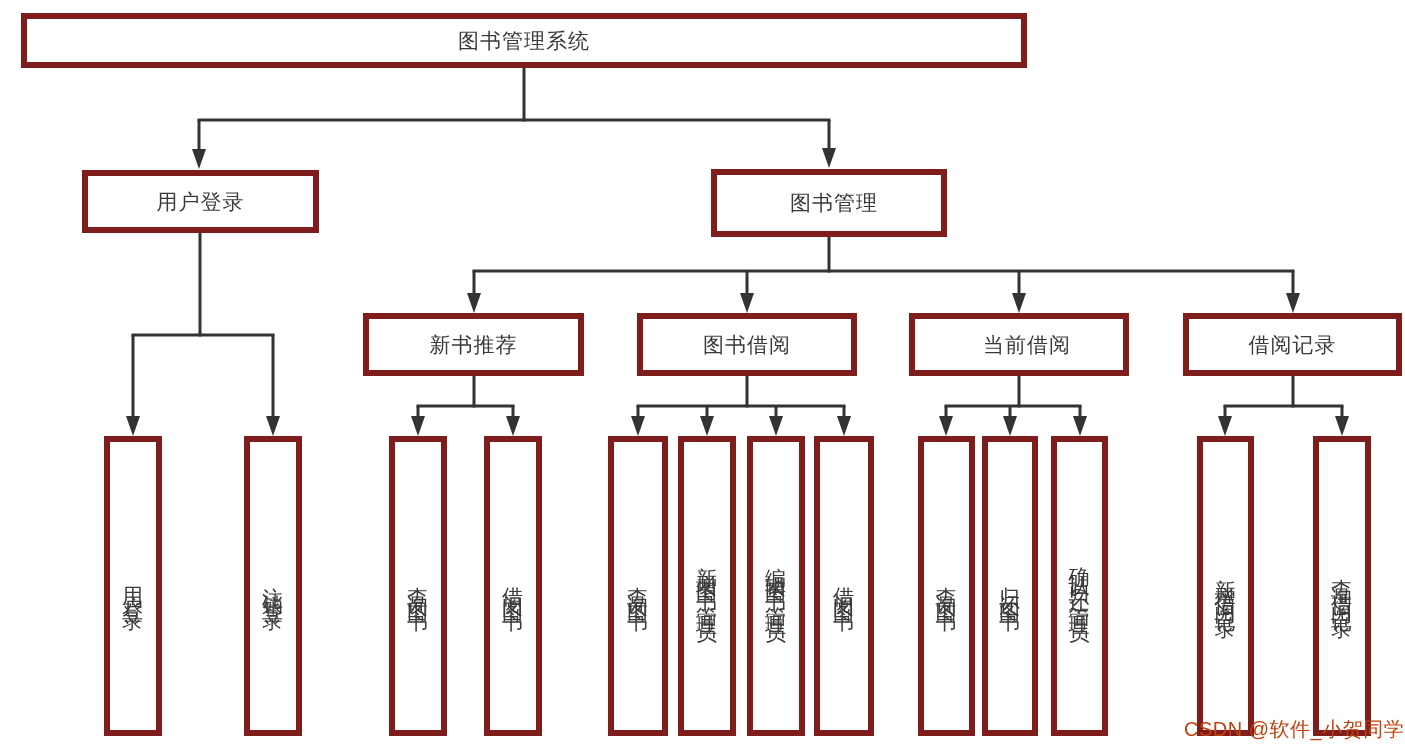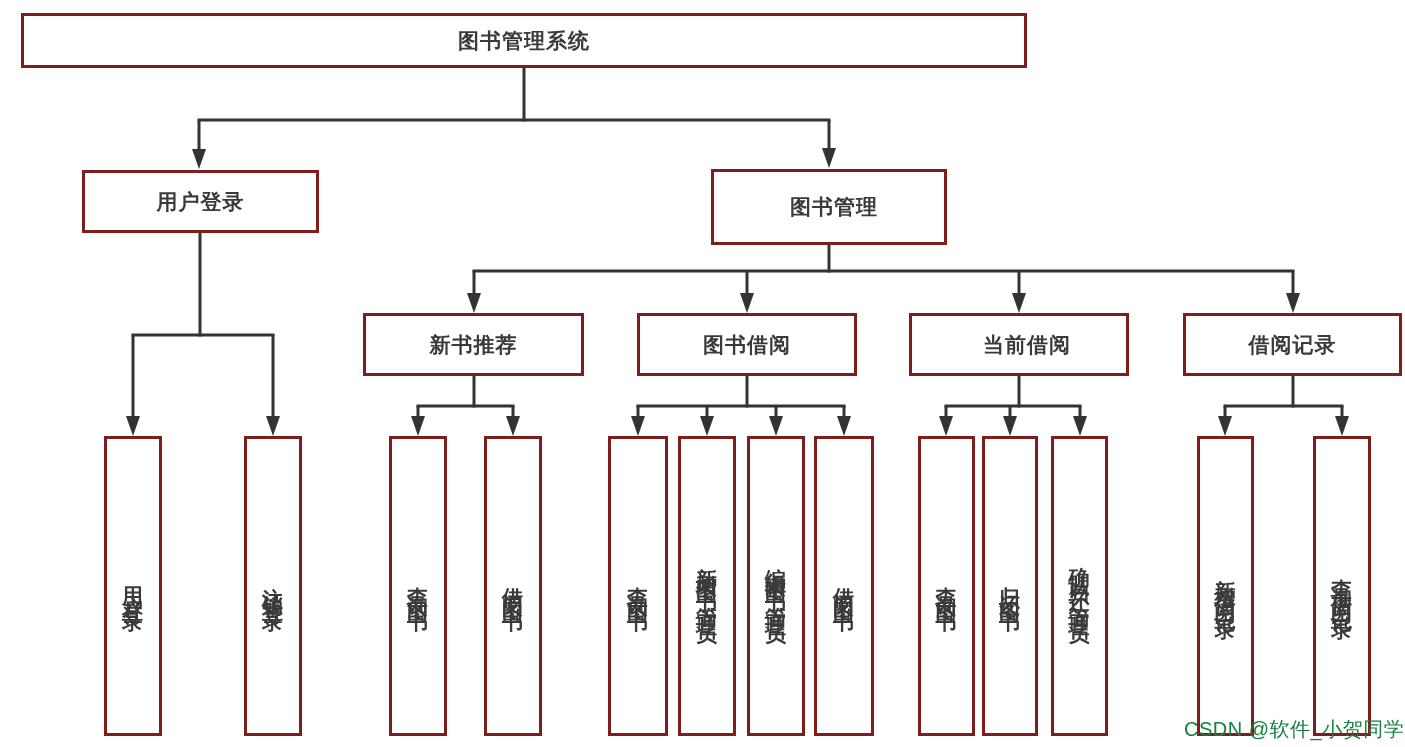--- a/index.html
+++ b/index.html
@@ -14,44 +14,43 @@
     width: 1405px; height: 747px;
     background: #ffffff;
   }
   #connector-svg {
     position: absolute; left: 0; top: 0; z-index: 1;
   }
   .node {
     position: absolute;
     box-sizing: border-box;
     background: #ffffff;
-    border: 3px solid #7f1d1d;
+    border: 6px solid #7f1d1d;
     display: flex;
     align-items: center;
     justify-content: center;
     z-index: 2;
     color: #3a3a3a;
-    font-weight: bold;
   }
   .hnode { font-size: 21px; letter-spacing: 1px; }
   .leaf span {
     writing-mode: vertical-rl;
     text-orientation: mixed;
     font-size: 21px;
     letter-spacing: 8px;
     line-height: 1;
     color: #3a3a3a;
     white-space: nowrap;
   }
   .watermark {
     position: absolute;
     left: 1184px; top: 716px;
     z-index: 3;
     font-size: 20px;
-    color: #15803d;
+    color: #c2410c;
     letter-spacing: 0.5px;
     white-space: nowrap;
   }
 </style>
 </head>
 <body>
 
 <div id="canvas">
 
   <svg id="connector-svg" width="1405" height="747" viewBox="0 0 1405 747" xmlns="http://www.w3.org/2000/svg">
@@ -118,21 +117,21 @@
     </g>
   </svg>
 
   <div class="node hnode" style="left:21px; top:13px; width:1006px; height:55px;">
     <span>图书管理系统</span>
   </div>
 
   <div class="node hnode" style="left:82px; top:170px; width:237px; height:63px;">
     <span>用户登录</span>
   </div>
-  <div class="node hnode" style="left:711px; top:169px; width:236px; height:76px;padding-left:10px;">
+  <div class="node hnode" style="left:711px; top:169px; width:236px; height:68px;padding-left:10px;">
     <span>图书管理</span>
   </div>
 
   <div class="node hnode" style="left:637px; top:313px; width:220px; height:63px;">
     <span>图书借阅</span>
   </div>
   <div class="node hnode" style="left:363px; top:313px; width:221px; height:63px;">
     <span>新书推荐</span>
   </div>
   <div class="node hnode" style="left:909px; top:313px; width:220px; height:63px;padding-left:16px;">

